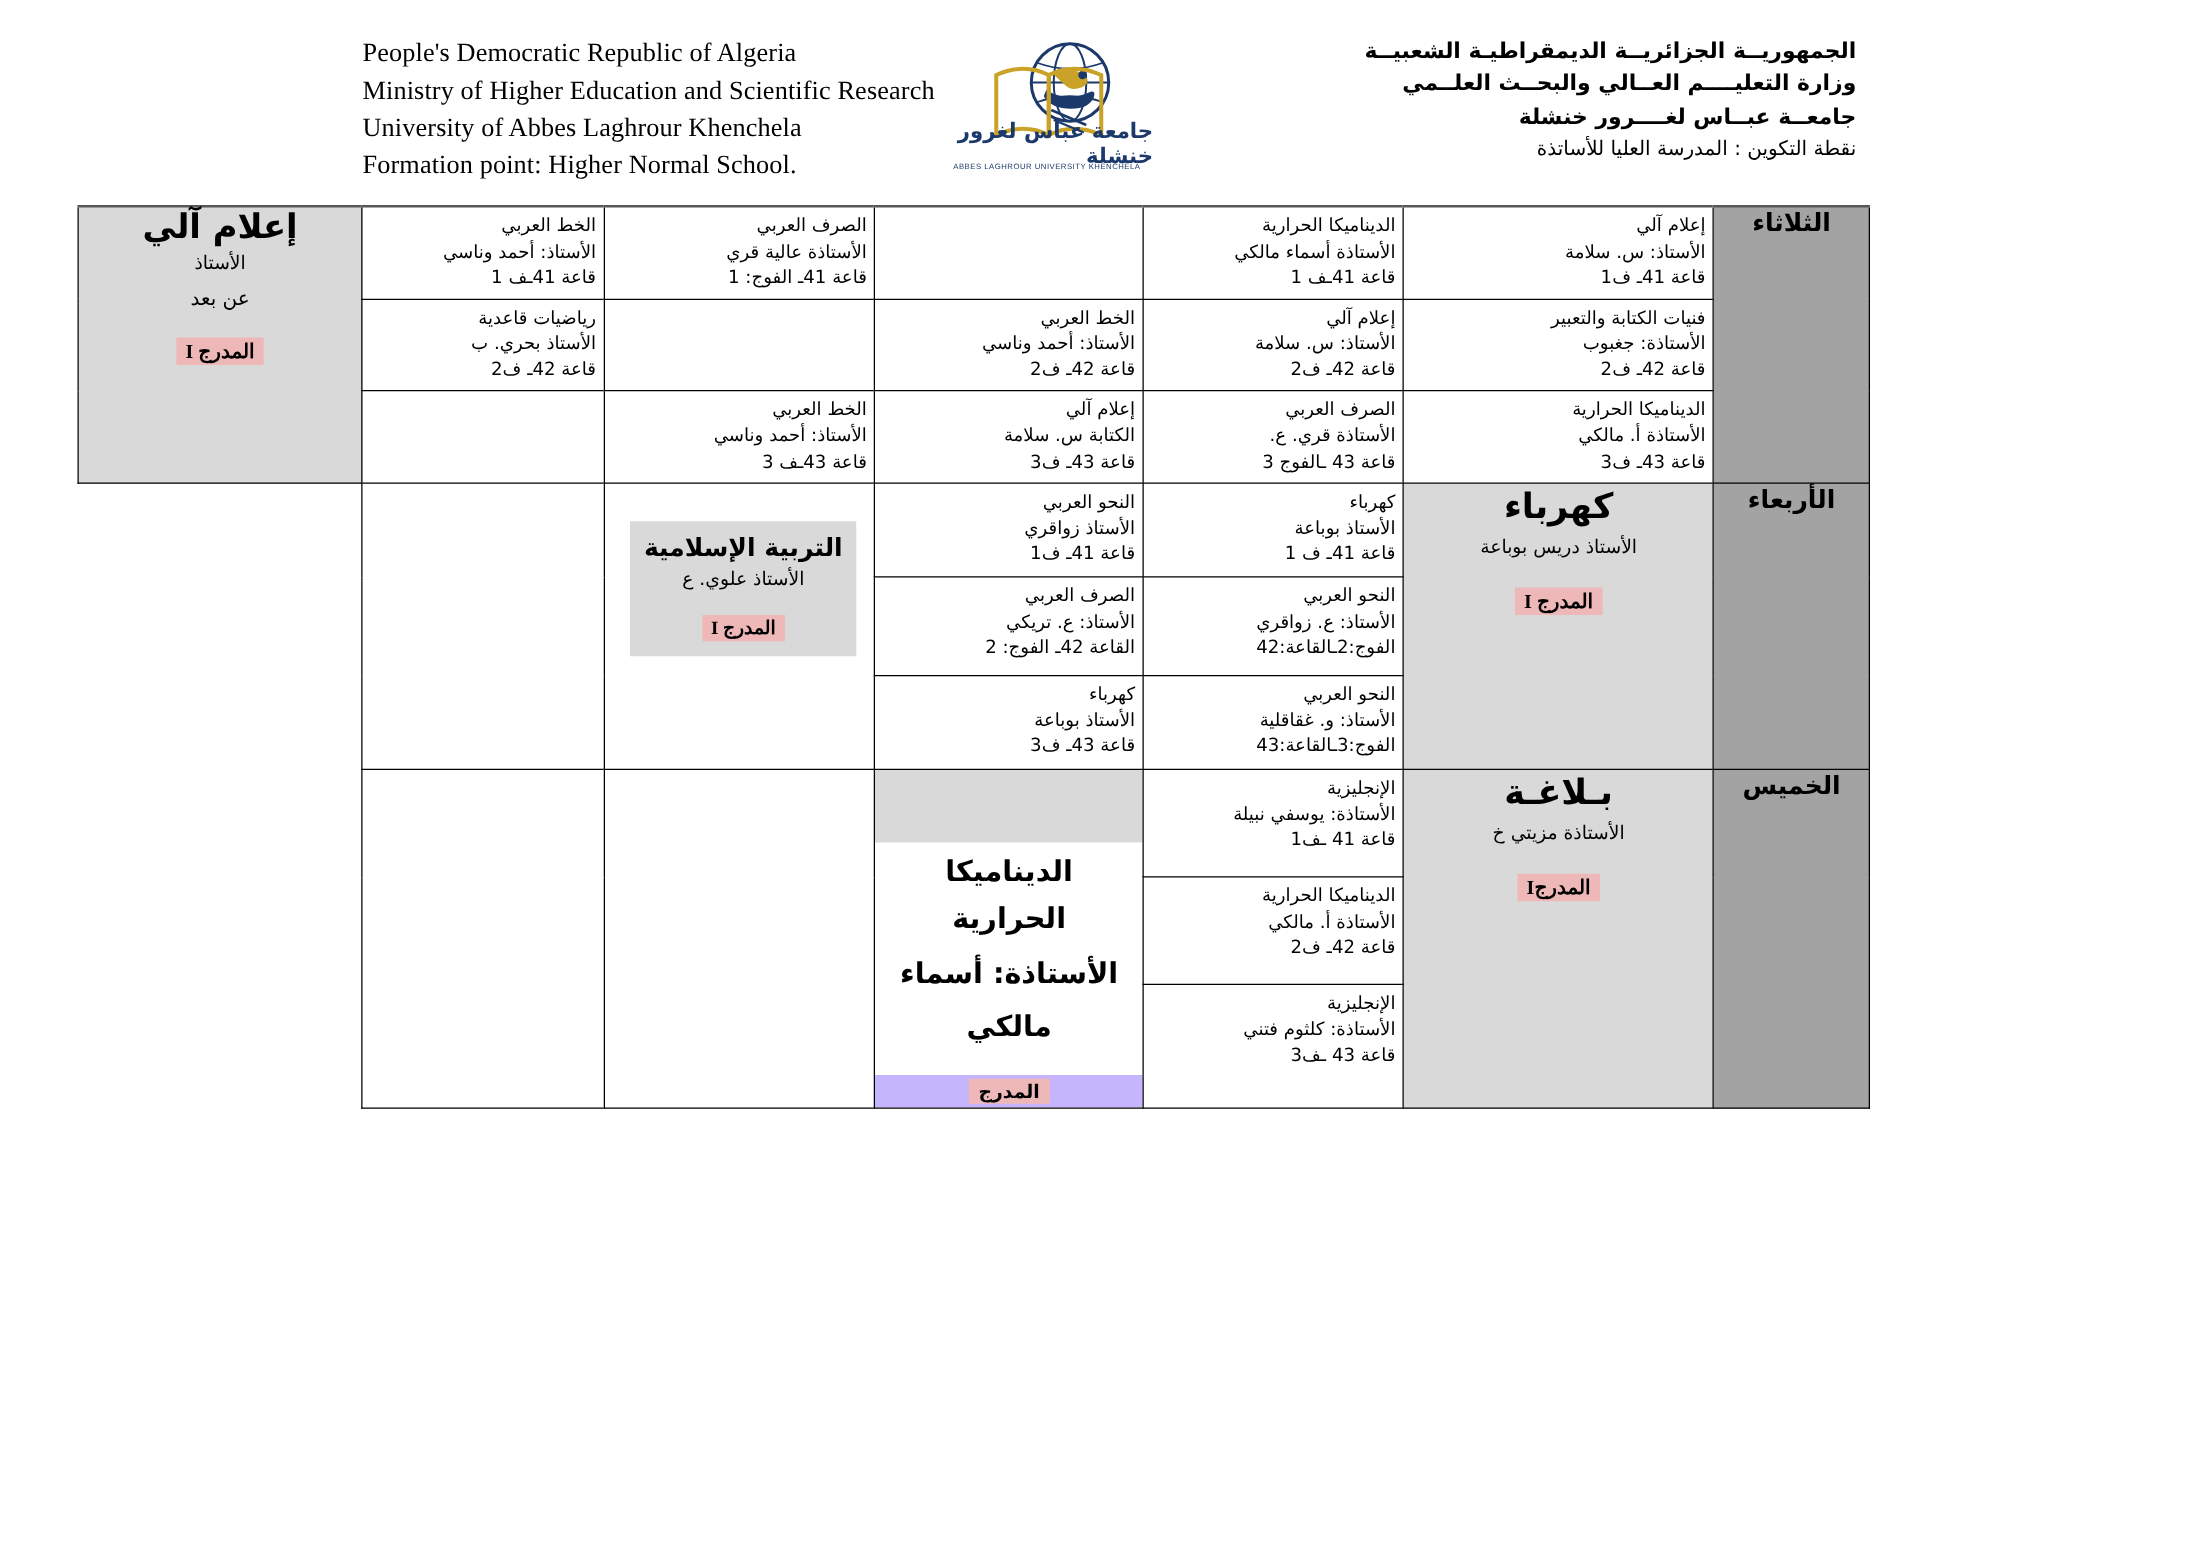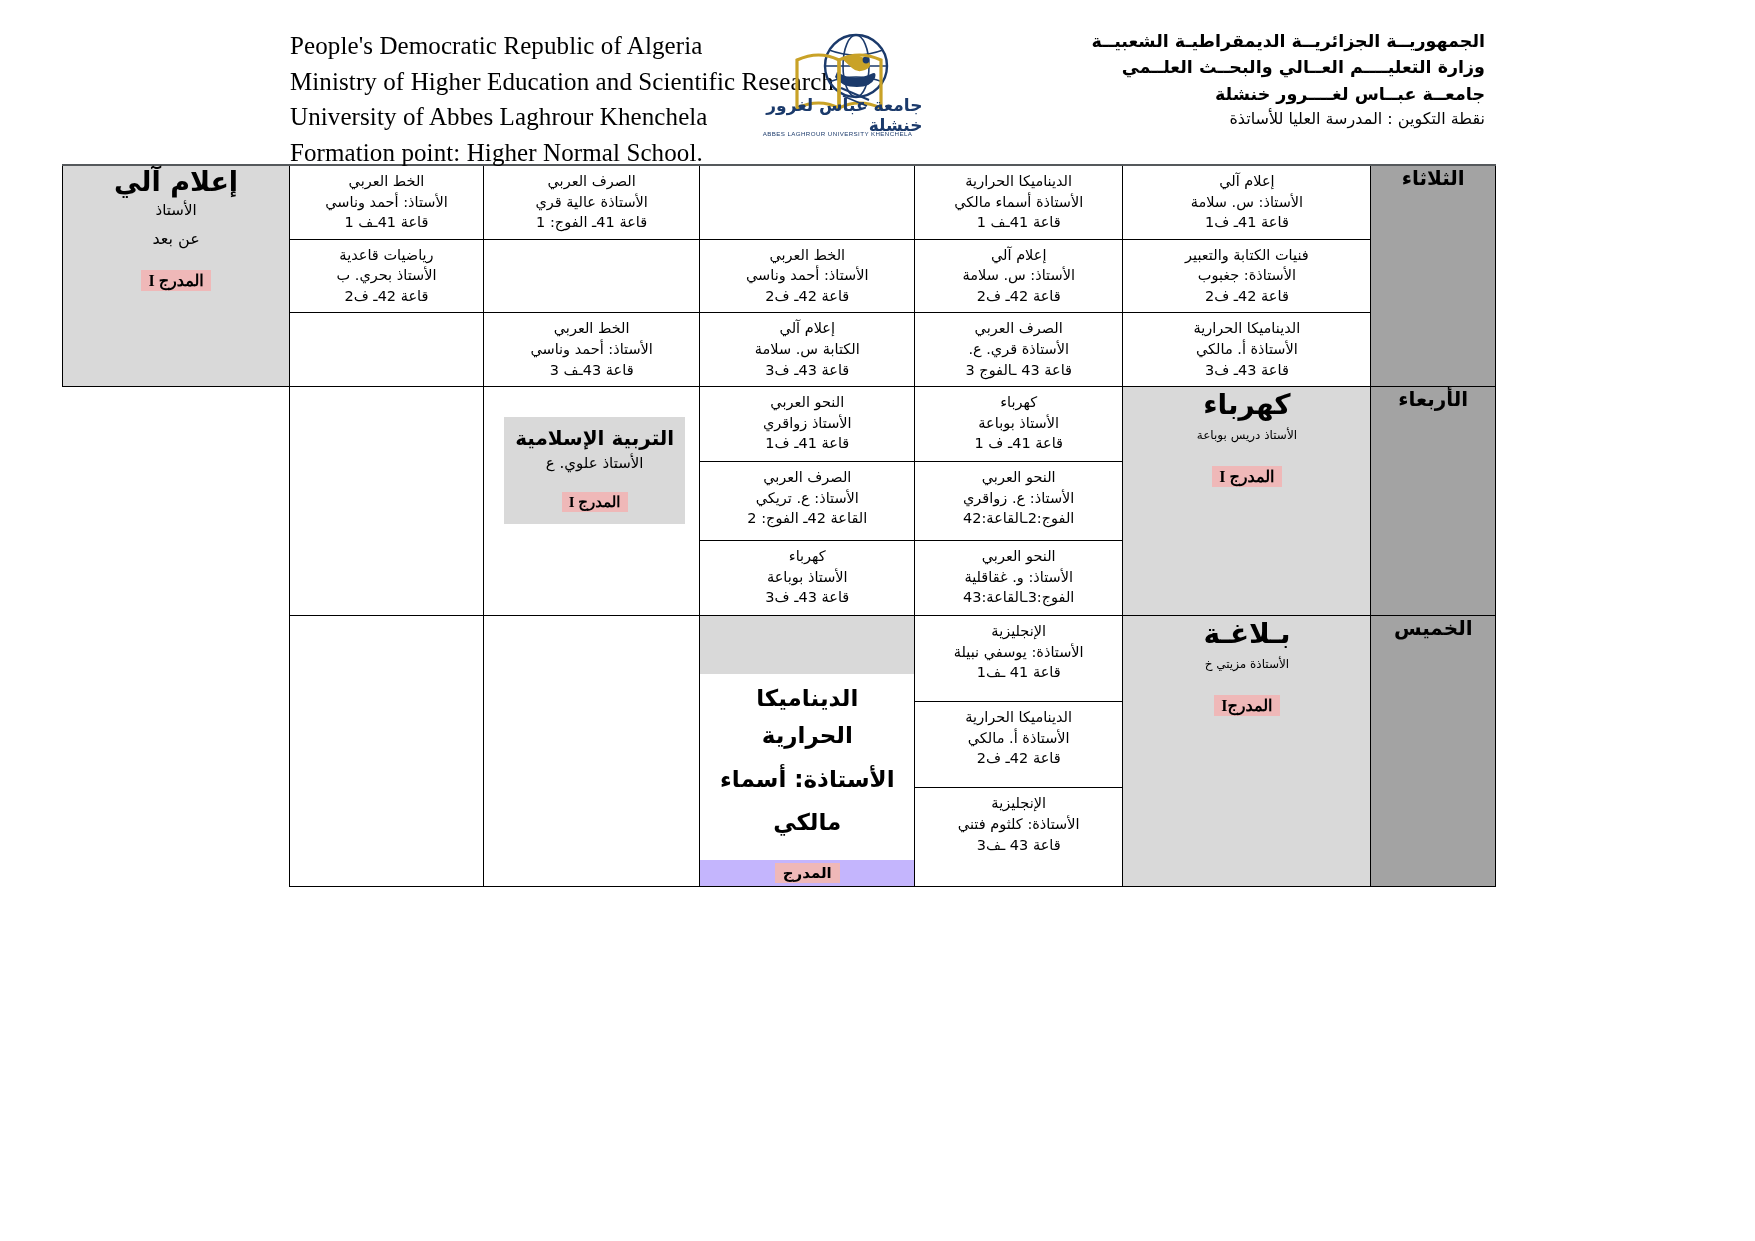--- a/index.html
+++ b/index.html
@@ -21,21 +21,21 @@
     display: flex;
     align-items: flex-start;
     padding: 28px 40px 0 40px;
     height: 118px;
     box-sizing: border-box;
   }
   .header-left {
     width: 690px;
     padding-left: 250px;
     box-sizing: border-box;
-    font-size: 25px;
+    font-size: 21px;
     line-height: 1.42;
     white-space: nowrap;
   }
   .header-left div { letter-spacing: .1px; }
 
   .header-logo {
     width: 215px;
     display: flex;
     justify-content: center;
     align-items: flex-start;
@@ -112,21 +112,20 @@
 
   .col-a { width: 216px; }
   .col-b { width: 184px; }
   .col-c { width: 206px; }
   .col-d { width: 204px; }
   .col-e { width: 198px; }
   .col-f { width: 236px; }
 
   .sess {
     direction: rtl;
-    text-align: center;
     font-family: "DejaVu Sans", sans-serif;
     font-size: 14.5px;
     line-height: 1.42;
     padding: 5px 6px 6px 6px;
     box-sizing: border-box;
   }
   .sess .l1 { }
   .sess .l2 { }
   .sess .l3 { }
 
@@ -138,21 +137,21 @@
     direction: rtl;
     font-family: "DejaVu Sans", sans-serif;
     padding: 8px 6px;
   }
   .big-title {
     font-size: 28px;
     font-weight: bold;
     line-height: 1.3;
   }
   .big-sub {
-    font-size: 12px;
+    font-size: 15px;
     line-height: 1.5;
     margin-top: 2px;
   }
   .amphi {
     display: inline-block;
     background: #efb8b8;
     padding: 1px 7px;
     font-size: 16px;
     font-family: "Liberation Serif", serif;
     font-weight: bold;

